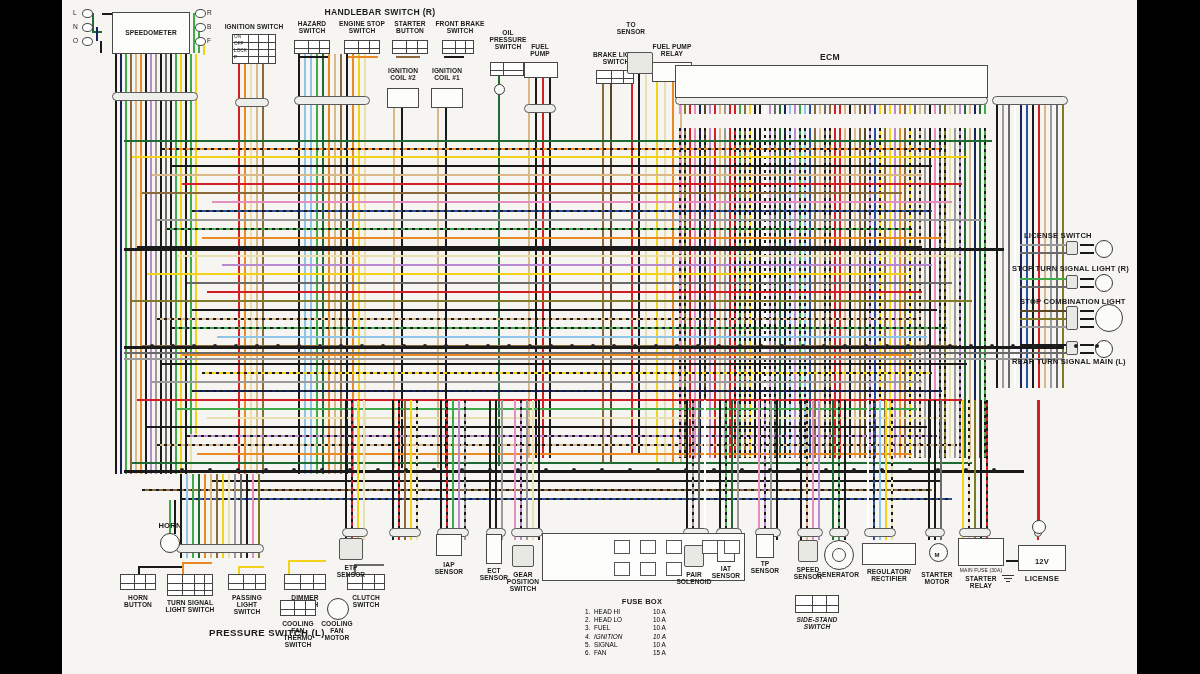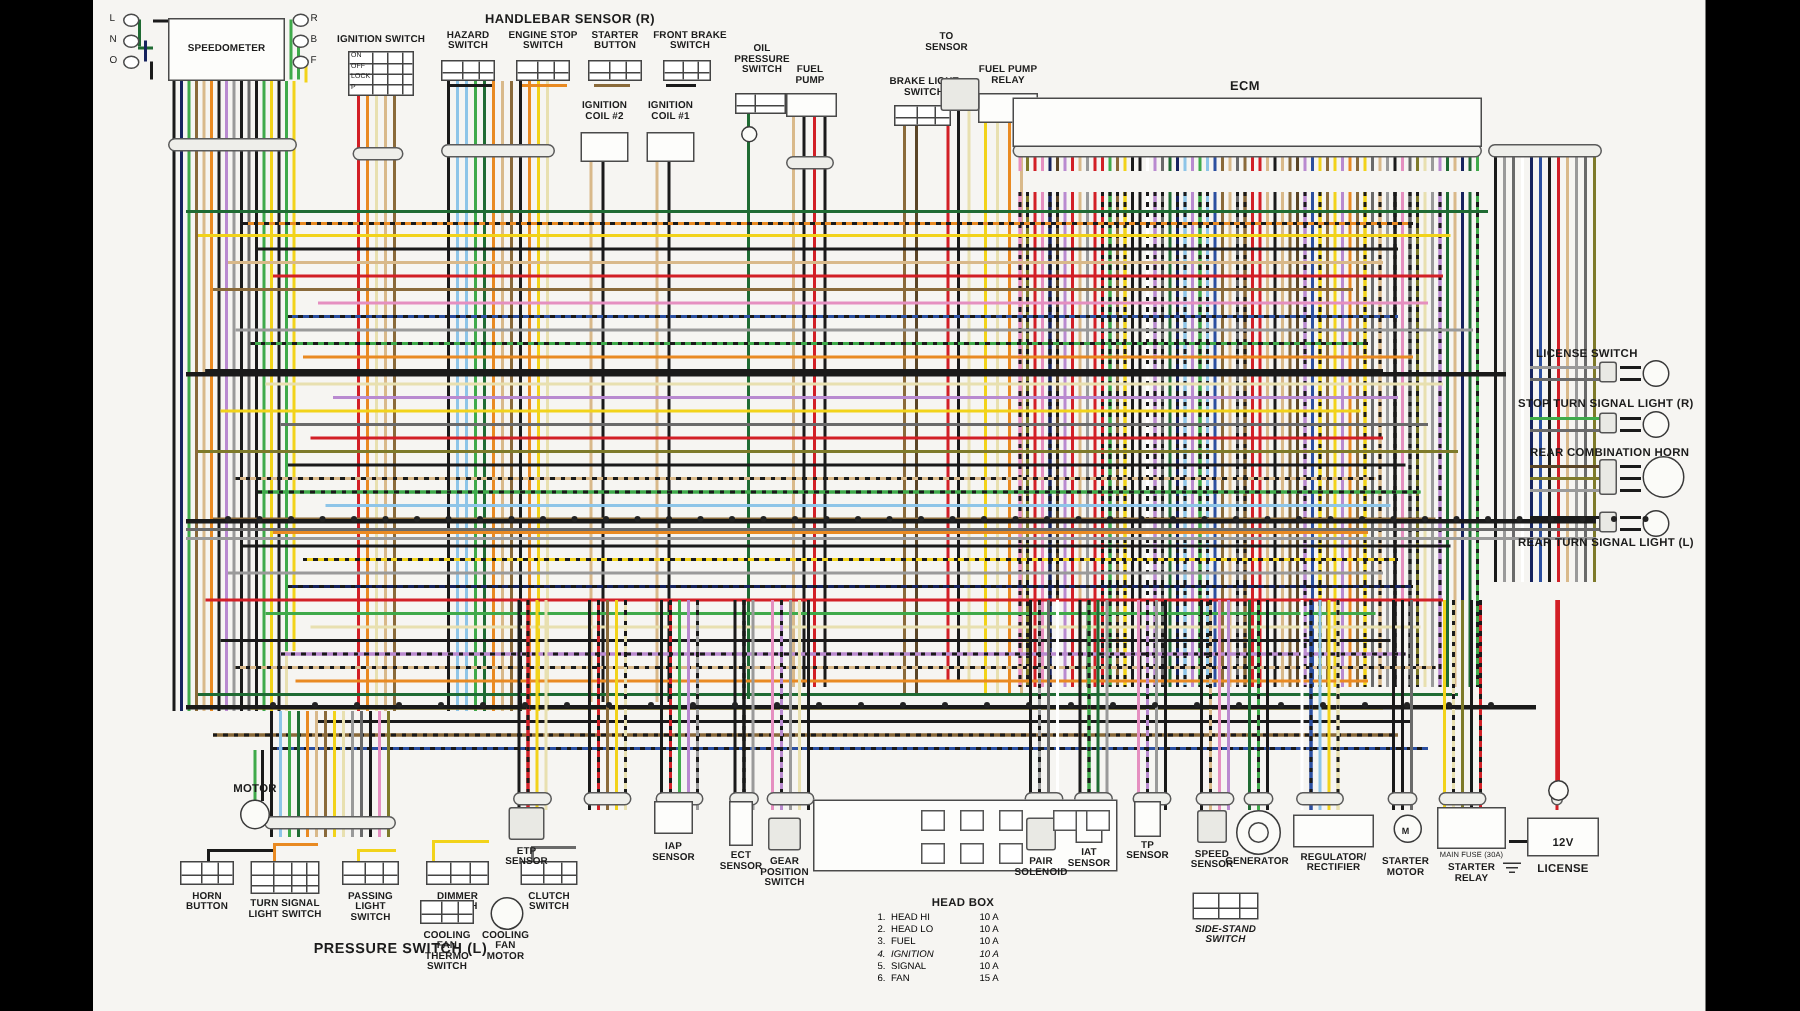--- a/index.html
+++ b/index.html
@@ -657,21 +657,21 @@
       <i style="left:0;top:21px;width:100%;height:1px;"></i>
       <i style="left:15px;top:0;width:1px;height:100%;"></i>
       <i style="left:25px;top:0;width:1px;height:100%;"></i>
       <i style="left:35px;top:0;width:1px;height:100%;"></i>
     </div>
     <div class="lbl t7" style="left:172px;top:35px;font-size:4.6px;">ON</div>
     <div class="lbl t7" style="left:172px;top:42px;font-size:4.6px;">OFF</div>
     <div class="lbl t7" style="left:172px;top:49px;font-size:4.6px;">LOCK</div>
     <div class="lbl t7" style="left:172px;top:56px;font-size:4.6px;">P</div>
 
-    <div class="lbl t9 b ctr" style="left:318px;top:8px;">HANDLEBAR SENSOR (R)</div>
+    <div class="lbl t9 b ctr" style="left:318px;top:8px;">HANDLEBAR SWITCH (R)</div>
 
     <div class="lbl t7 b ctr" style="left:250px;top:21px;">HAZARD
 SWITCH</div>
     <div class="grid-sw" style="left:232px;top:40px;width:36px;height:14px;">
       <i style="left:0;top:7px;width:100%;height:1px;"></i>
       <i style="left:13px;top:0;width:1px;height:100%;"></i>
       <i style="left:24px;top:0;width:1px;height:100%;"></i>
     </div>
 
     <div class="lbl t7 b ctr" style="left:300px;top:21px;">ENGINE STOP
@@ -732,24 +732,24 @@
 
     <div class="lbl t7 b ctr" style="left:569px;top:22px;">TO
 SENSOR</div>
     <div class="conn" style="left:565px;top:52px;width:26px;height:22px;"></div>
 
     <div class="lbl t9 b ctr" style="left:768px;top:53px;">ECM</div>
     <div class="box" style="left:613px;top:65px;width:313px;height:33px;"></div>
 
     <div class="lbl t8 b" style="left:962px;top:232px;">LICENSE SWITCH</div>
     <div class="lbl t8 b" style="left:950px;top:265px;">STOP TURN SIGNAL LIGHT (R)</div>
-    <div class="lbl t8 b" style="left:958px;top:298px;">REAR COMBINATION HORN</div>
-    <div class="lbl t8 b" style="left:950px;top:358px;">REAR TURN SIGNAL LIGHT (L)</div>
-
-    <div class="lbl t8 b ctr" style="left:108px;top:522px;">MOTOR</div>
+    <div class="lbl t8 b" style="left:958px;top:298px;">STOP COMBINATION LIGHT</div>
+    <div class="lbl t8 b" style="left:950px;top:358px;">REAR TURN SIGNAL MAIN (L)</div>
+
+    <div class="lbl t8 b ctr" style="left:108px;top:522px;">HORN</div>
     <div class="bulb" style="left:98px;top:533px;width:18px;height:18px;"></div>
 
     <div class="lbl t10 b ctr" style="left:205px;top:628px;">PRESSURE SWITCH (L)</div>
 
     <div class="grid-sw" style="left:58px;top:574px;width:36px;height:16px;">
       <i style="left:0;top:8px;width:100%;height:1px;"></i>
       <i style="left:13px;top:0;width:1px;height:100%;"></i>
       <i style="left:24px;top:0;width:1px;height:100%;"></i>
     </div>
     <div class="lbl t7 b ctr" style="left:76px;top:595px;">HORN
@@ -816,21 +816,21 @@
     <div class="box" style="left:424px;top:534px;width:16px;height:30px;"></div>
     <div class="lbl t7 b ctr" style="left:432px;top:568px;">ECT
 SENSOR</div>
 
     <div class="conn" style="left:450px;top:545px;width:22px;height:22px;"></div>
     <div class="lbl t7 b ctr" style="left:461px;top:572px;">GEAR
 POSITION
 SWITCH</div>
 
     <div class="box" style="left:480px;top:533px;width:203px;height:48px;"></div>
-    <div class="lbl t8 b ctr" style="left:580px;top:598px;">HEAD BOX</div>
+    <div class="lbl t8 b ctr" style="left:580px;top:598px;">FUSE BOX</div>
     <div id="fuse-list" style="position:absolute;left:523px;top:608px;">
         <div style="position: relative; height: 8.2px; font-size: 6.4px; white-space: pre;"><span style="position: absolute; left: 0px;">1.</span><span style="position: absolute; left: 9px;">HEAD HI</span><span style="position: absolute; left: 68px;">10 A</span></div>
         <div style="position: relative; height: 8.2px; font-size: 6.4px; white-space: pre;"><span style="position: absolute; left: 0px;">2.</span><span style="position: absolute; left: 9px;">HEAD LO</span><span style="position: absolute; left: 68px;">10 A</span></div>
         <div style="position: relative; height: 8.2px; font-size: 6.4px; white-space: pre;"><span style="position: absolute; left: 0px;">3.</span><span style="position: absolute; left: 9px;">FUEL</span><span style="position: absolute; left: 68px;">10 A</span></div>
         <div style="position: relative; height: 8.2px; font-size: 6.4px; white-space: pre; font-style: italic;"><span style="position: absolute; left: 0px;">4.</span><span style="position: absolute; left: 9px;">IGNITION</span><span style="position: absolute; left: 68px;">10 A</span></div>
         <div style="position: relative; height: 8.2px; font-size: 6.4px; white-space: pre;"><span style="position: absolute; left: 0px;">5.</span><span style="position: absolute; left: 9px;">SIGNAL</span><span style="position: absolute; left: 68px;">10 A</span></div>
         <div style="position: relative; height: 8.2px; font-size: 6.4px; white-space: pre;"><span style="position: absolute; left: 0px;">6.</span><span style="position: absolute; left: 9px;">FAN</span><span style="position: absolute; left: 68px;">15 A</span></div>
       </div>
 
     <div class="conn" style="left:622px;top:545px;width:20px;height:22px;"></div>

